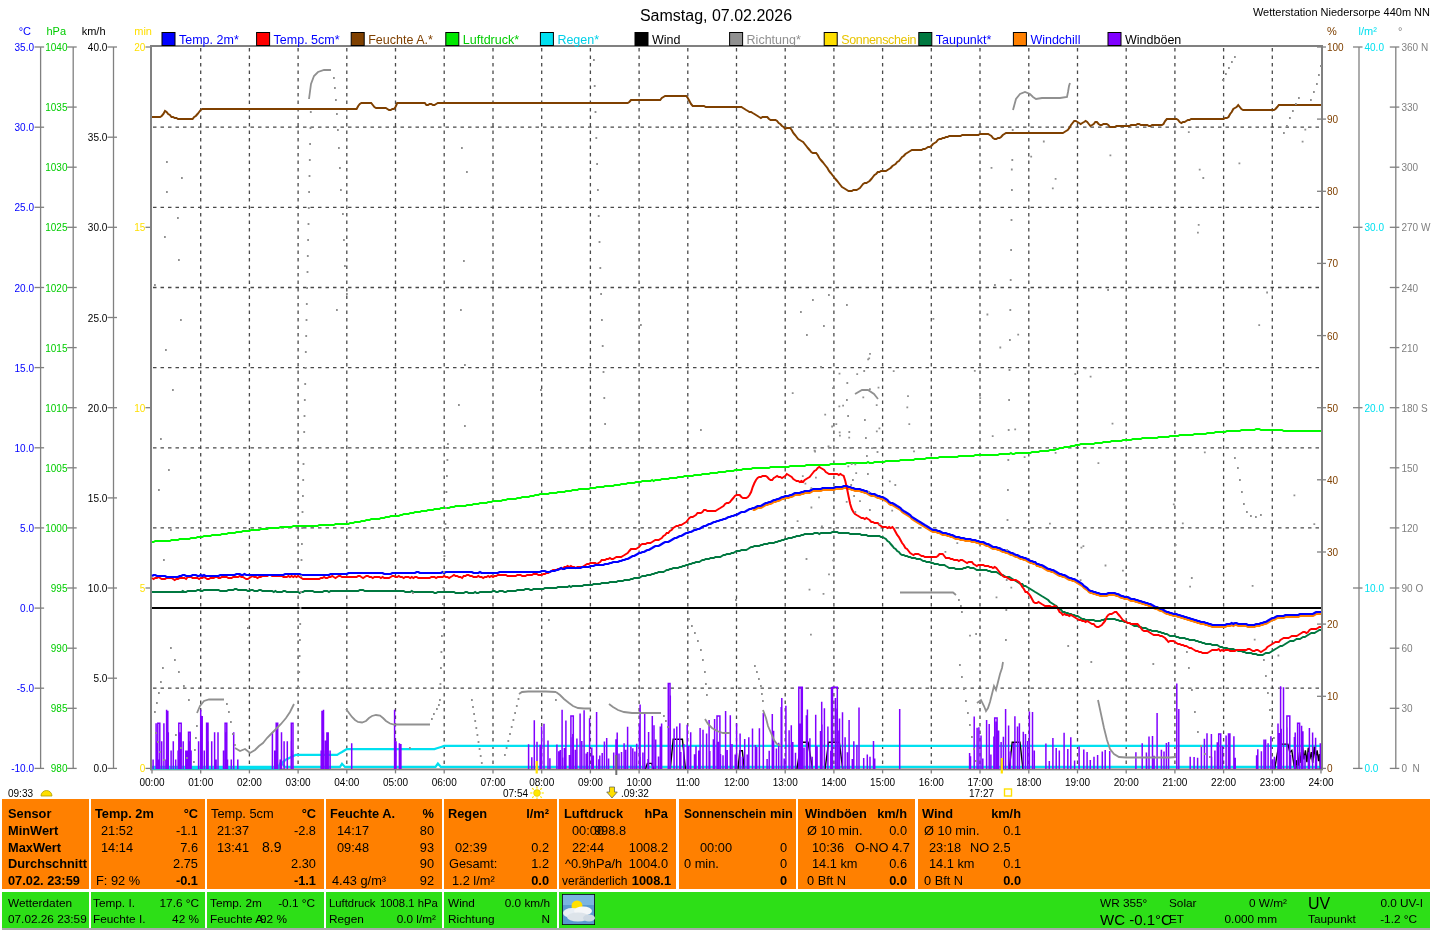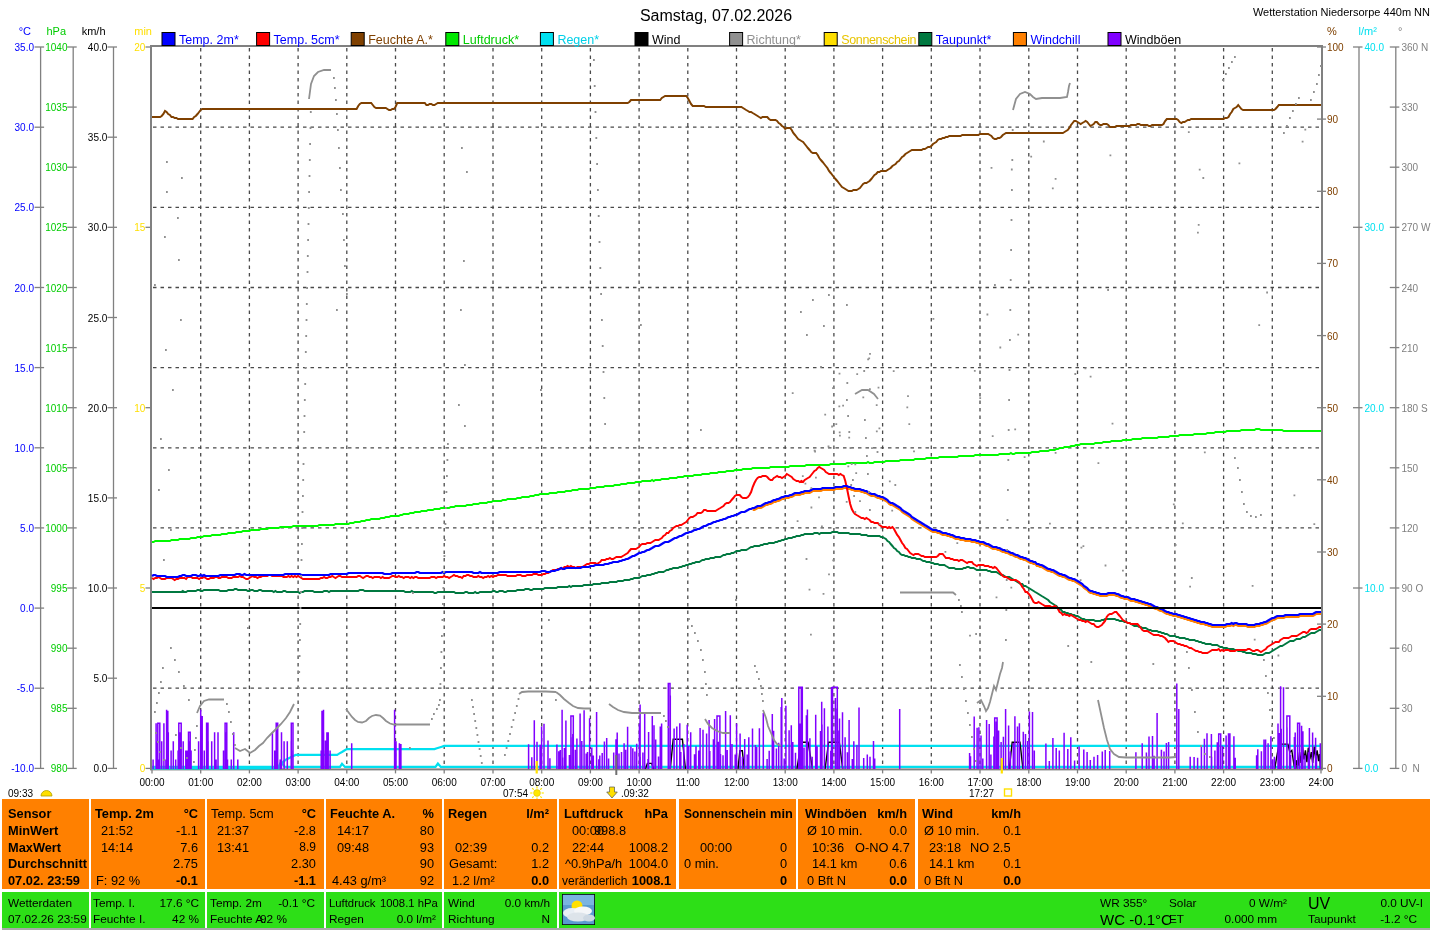--- a/index.html
+++ b/index.html
@@ -308,21 +308,21 @@
 <div style="position:absolute;left:101px;top:840.5px;font-size:12.8px;line-height:13px;white-space:nowrap">14:14</div>
 <div style="position:absolute;left:150px;top:840.5px;width:48px;text-align:right;font-size:12.8px;line-height:13px;white-space:nowrap">7.6</div>
 <div style="position:absolute;left:150px;top:857px;width:48px;text-align:right;font-size:12.8px;line-height:13px;white-space:nowrap">2.75</div>
 <div style="position:absolute;left:96px;top:873.5px;font-size:12.8px;line-height:13px;white-space:nowrap">F: 92 %</div>
 <div style="position:absolute;left:150px;top:873.5px;width:48px;text-align:right;font-weight:bold;font-size:12.8px;line-height:13px;white-space:nowrap">-0.1</div>
 <div style="position:absolute;left:211px;top:807px;font-weight:normal;font-size:12.8px;line-height:13px;white-space:nowrap">Temp. 5cm</div>
 <div style="position:absolute;left:270px;top:807px;width:46px;text-align:right;font-weight:bold;font-size:12.8px;line-height:13px;white-space:nowrap">°C</div>
 <div style="position:absolute;left:217px;top:824px;font-size:12.8px;line-height:13px;white-space:nowrap">21:37</div>
 <div style="position:absolute;left:270px;top:824px;width:46px;text-align:right;font-size:12.8px;line-height:13px;white-space:nowrap">-2.8</div>
 <div style="position:absolute;left:217px;top:840.5px;font-size:12.8px;line-height:13px;white-space:nowrap">13:41</div>
-<div style="position:absolute;left:270px;top:840.5px;width:46px;text-align:right;font-size:12px;line-height:13px;white-space:nowrap">8.9</div>
+<div style="position:absolute;left:262px;top:840.5px;width:46px;text-align:left;font-size:14px;line-height:13px;white-space:nowrap">8.9</div>
 <div style="position:absolute;left:270px;top:857px;width:46px;text-align:right;font-size:12.8px;line-height:13px;white-space:nowrap">2.30</div>
 <div style="position:absolute;left:270px;top:873.5px;width:46px;text-align:right;font-weight:bold;font-size:12.8px;line-height:13px;white-space:nowrap">-1.1</div>
 <div style="position:absolute;left:330px;top:807px;font-weight:bold;font-size:12.8px;line-height:13px;white-space:nowrap">Feuchte A.</div>
 <div style="position:absolute;left:390px;top:807px;width:44px;text-align:right;font-weight:bold;font-size:12.8px;line-height:13px;white-space:nowrap">%</div>
 <div style="position:absolute;left:337px;top:824px;font-size:12.8px;line-height:13px;white-space:nowrap">14:17</div>
 <div style="position:absolute;left:390px;top:824px;width:44px;text-align:right;font-size:12.8px;line-height:13px;white-space:nowrap">80</div>
 <div style="position:absolute;left:337px;top:840.5px;font-size:12.8px;line-height:13px;white-space:nowrap">09:48</div>
 <div style="position:absolute;left:390px;top:840.5px;width:44px;text-align:right;font-size:12.8px;line-height:13px;white-space:nowrap">93</div>
 <div style="position:absolute;left:390px;top:857px;width:44px;text-align:right;font-size:12.8px;line-height:13px;white-space:nowrap">90</div>
 <div style="position:absolute;left:332px;top:873.5px;font-size:12.8px;line-height:13px;white-space:nowrap">4.43 g/m³</div>

